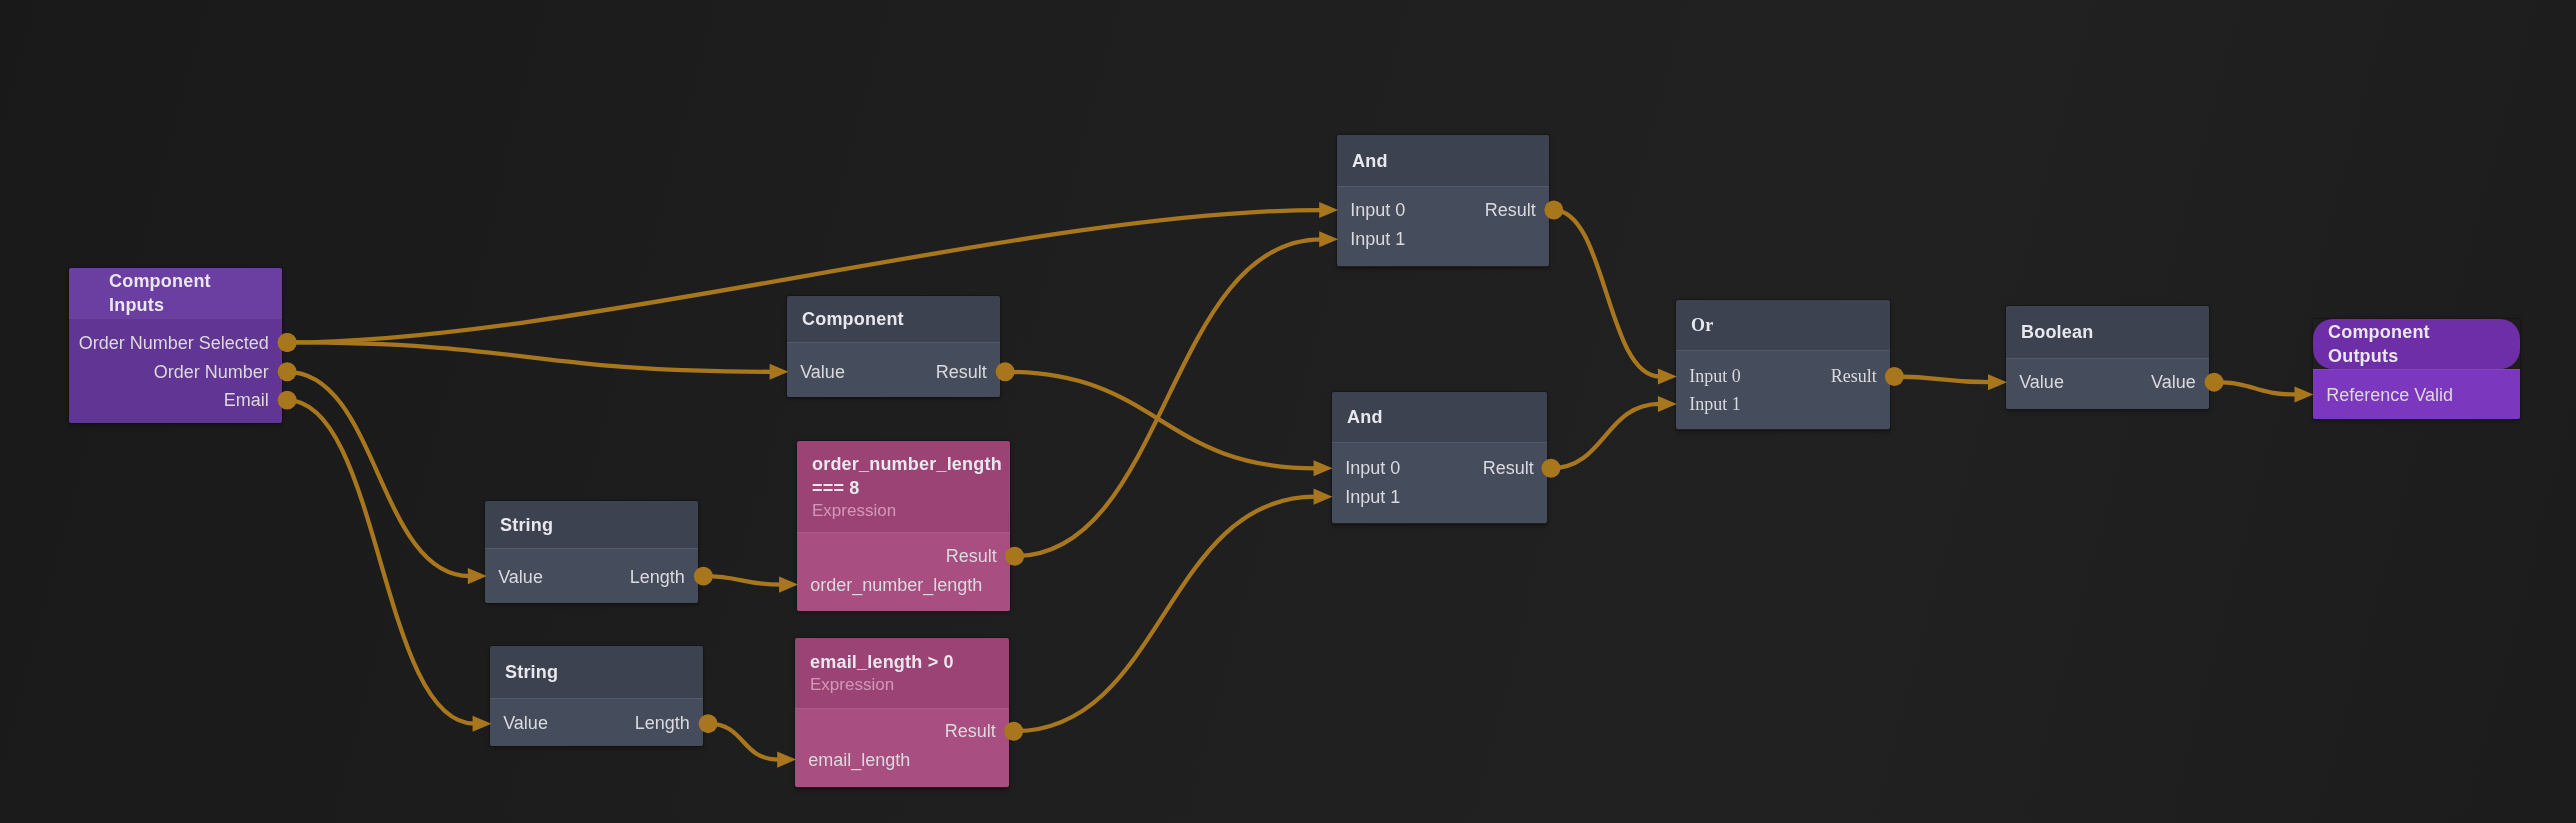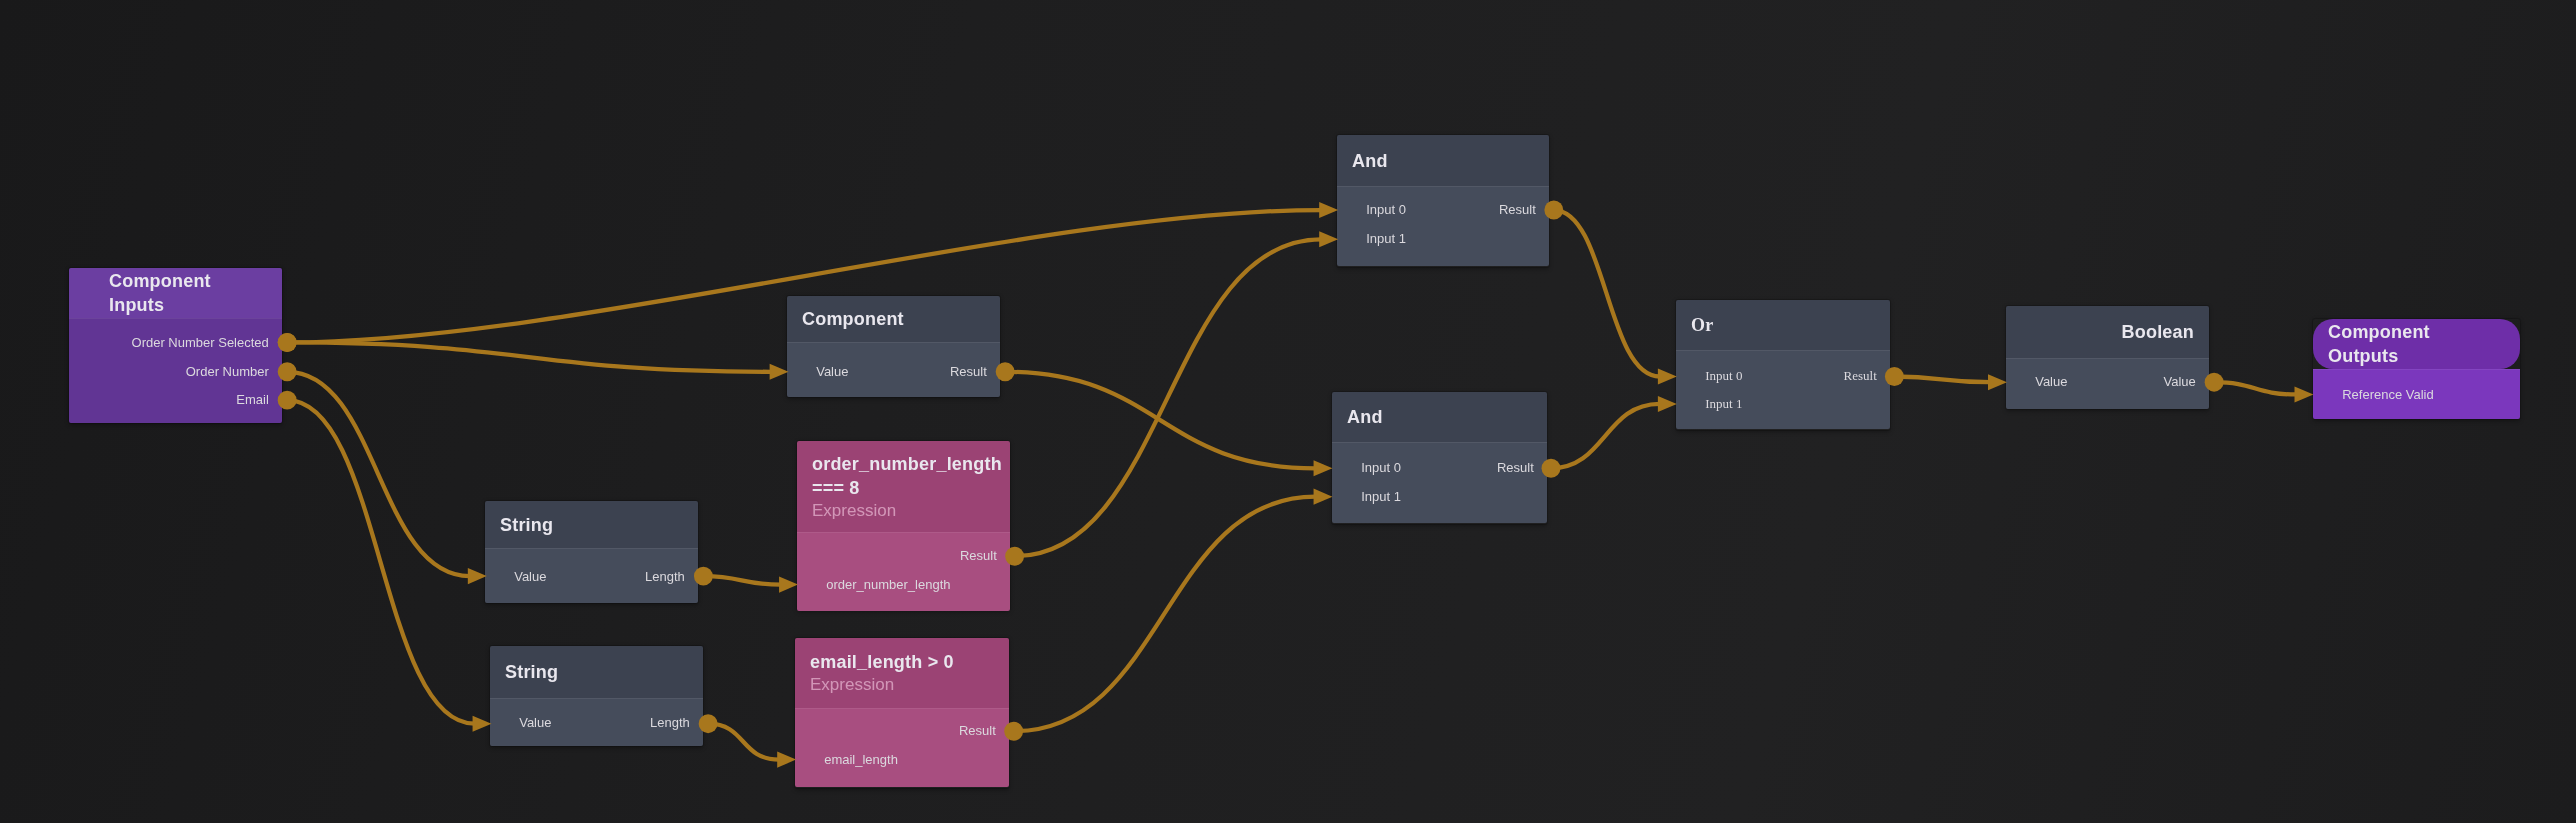--- a/index.html
+++ b/index.html
@@ -26,22 +26,22 @@
   .node-body{border-top:1.9px solid rgba(255,255,255,.07);box-sizing:border-box;border-radius:0 0 1.9px 1.9px;}
   .standard          .node-header{background:#3c4250;}
   .standard          .node-body  {background:#454c5b;}
   .expression        .node-header{background:#9b4374;}
   .expression        .node-body  {background:#a84e80;}
   .component-inputs  .node-header{background:#6b3ea1;}
   .component-inputs  .node-body  {background:#613594;}
   .component-outputs .node-header{background:#6e2ea8;border-radius:20px;}
   .component-outputs .node-body  {background:#7b37bd;}
   .port{
-    position:absolute;left:16px;right:0;height:28px;line-height:28px;
-    font-size:13px;color:#dbd9de;box-sizing:border-box;white-space:nowrap;
+    position:absolute;left:0;right:0;height:28px;line-height:28px;
+    font-size:18px;color:#dbd9de;box-sizing:border-box;white-space:nowrap;
   }
   .port.in{padding-left:13.2px;text-align:left;}
   .port.out{padding-right:13.2px;text-align:right;}
   #wires{position:absolute;inset:0;pointer-events:none;}
   .wire{fill:none;stroke:#a8771d;stroke-width:4.5;stroke-linecap:round;}
   .port-dot{fill:#a8771d;}
   .wire-arrow{fill:#a8771d;}
 </style>
 </head>
 <body>
@@ -120,21 +120,21 @@
       <div class="node standard" style="left: 1676px; top: 300px; width: 214px; height: 130px; font-family: Liberation Serif, serif;">
         <div class="node-header" style="height: 50px;">
           <div class="node-title">Or</div>
         </div>
         <div class="node-body" style="height: 79px;"></div>
         <div class="port in" style="top: 62px;"><span>Input 0</span></div>
         <div class="port in" style="top: 90px;"><span>Input 1</span></div>
         <div class="port out" style="top: 62px;"><span>Result</span></div>
       </div>
       <div class="node standard" style="left: 2006px; top: 306px; width: 203px; height: 103px;">
-        <div class="node-header" style="height: 52px; text-align: right;">
+        <div class="node-header" style="height: 52px;">
           <div class="node-title">Boolean</div>
         </div>
         <div class="node-body" style="height: 51px;"></div>
         <div class="port in" style="top: 62px;"><span>Value</span></div>
         <div class="port out" style="top: 62px;"><span>Value</span></div>
       </div>
       <div class="node component-outputs" style="left: 2313px; top: 319px; width: 207px; height: 100px;">
         <div class="node-header" style="height: 50px;">
           <div class="node-title">Component Outputs</div>
         </div>

